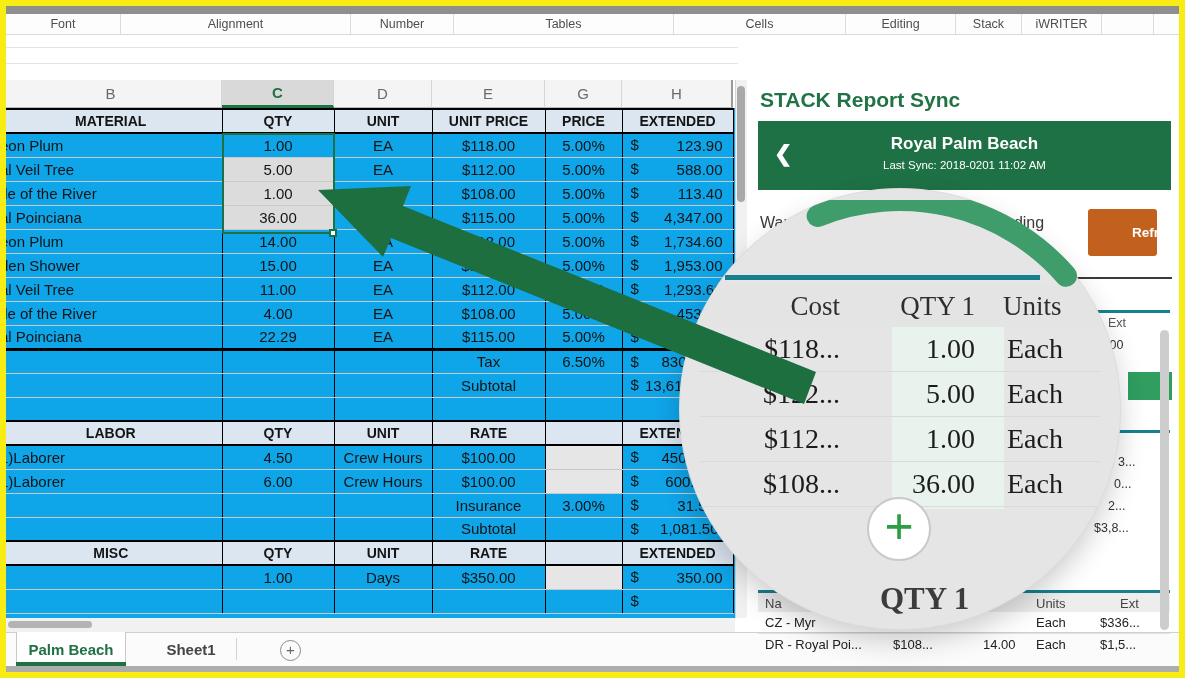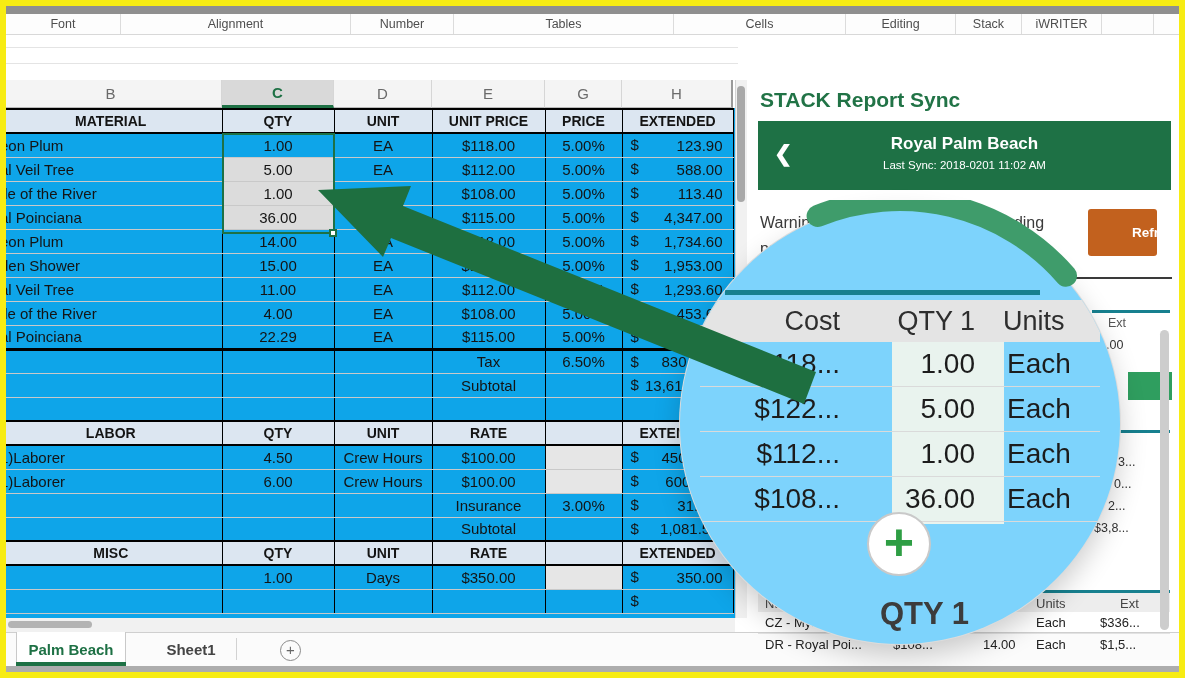--- a/index.html
+++ b/index.html
@@ -70,21 +70,21 @@
   .mini { position:absolute; z-index:9; font-size:12.5px; color:#333; }
   .teal { background:#17808F; position:absolute; z-index:9; }
   .greenblock { position:absolute; left:1128px; top:372px; width:44px; height:28px; background:#2F9E5F; z-index:9; }
   .pscroll { position:absolute; left:1160px; top:330px; width:9px; height:300px; background:#cdcdcd; border-radius:5px; z-index:12; }
 
   
   .bt { position:absolute; z-index:9; font-size:13px; color:#222; }
   .bt-hdr { background:#ededed; }
 
   
-  .circle { position:absolute; left:680px; top:204px; width:440px; height:440px; border-radius:50%; background:#7dd3fc; overflow:hidden; box-shadow:0 0 0 1px #dcdcdc, 0 12px 28px rgba(0,0,0,.20); z-index:40; }
+  .circle { position:absolute; left:680px; top:189px; width:440px; height:440px; border-radius:50%; background:#e5e5e5; overflow:hidden; box-shadow:0 0 0 1px #dcdcdc, 0 12px 28px rgba(0,0,0,.20); z-index:40;font-family:Liberation Serif, serif; }
   .mag-teal { position:absolute; left:45px; top:86px; width:315px; height:5px; background:#17808F; }
   .mag-hdr { position:absolute; left:20px; top:96px; width:400px; height:42px; background:#e4e4e4; display:flex; align-items:center; font-size:27px; color:#2e2e2e; }
   .mag-band { position:absolute; left:212px; top:138px; width:112px; height:182px; background:#e9f3ee; }
   .mag-row { position:absolute; left:20px; width:400px; height:45px; display:flex; align-items:center; font-size:28px; color:#1c1c1c; border-bottom:1px solid #dadada; }
   .mc1 { width:140px; text-align:right; } .mc2 { width:135px; text-align:right; } .mc3 { padding-left:32px; }
   .h1 { width:140px; text-align:right; } .h2 { width:135px; text-align:right; } .h3 { padding-left:28px; }
   .plusbtn { position:absolute; left:187px; top:308px; width:64px; height:64px; border-radius:50%; background:#fff; border:2px solid #c9c9c9; color:#2E9E44; font-size:52px; font-weight:bold; line-height:56px; text-align:center; }
   .bigqty { position:absolute; left:200px; top:392px; font-size:31px; font-weight:bold; color:#3c3c3c; }
   .domesvg, .arrowsvg { position:absolute; pointer-events:none; }
   .domesvg { left:680px; top:200px; z-index:41; }

